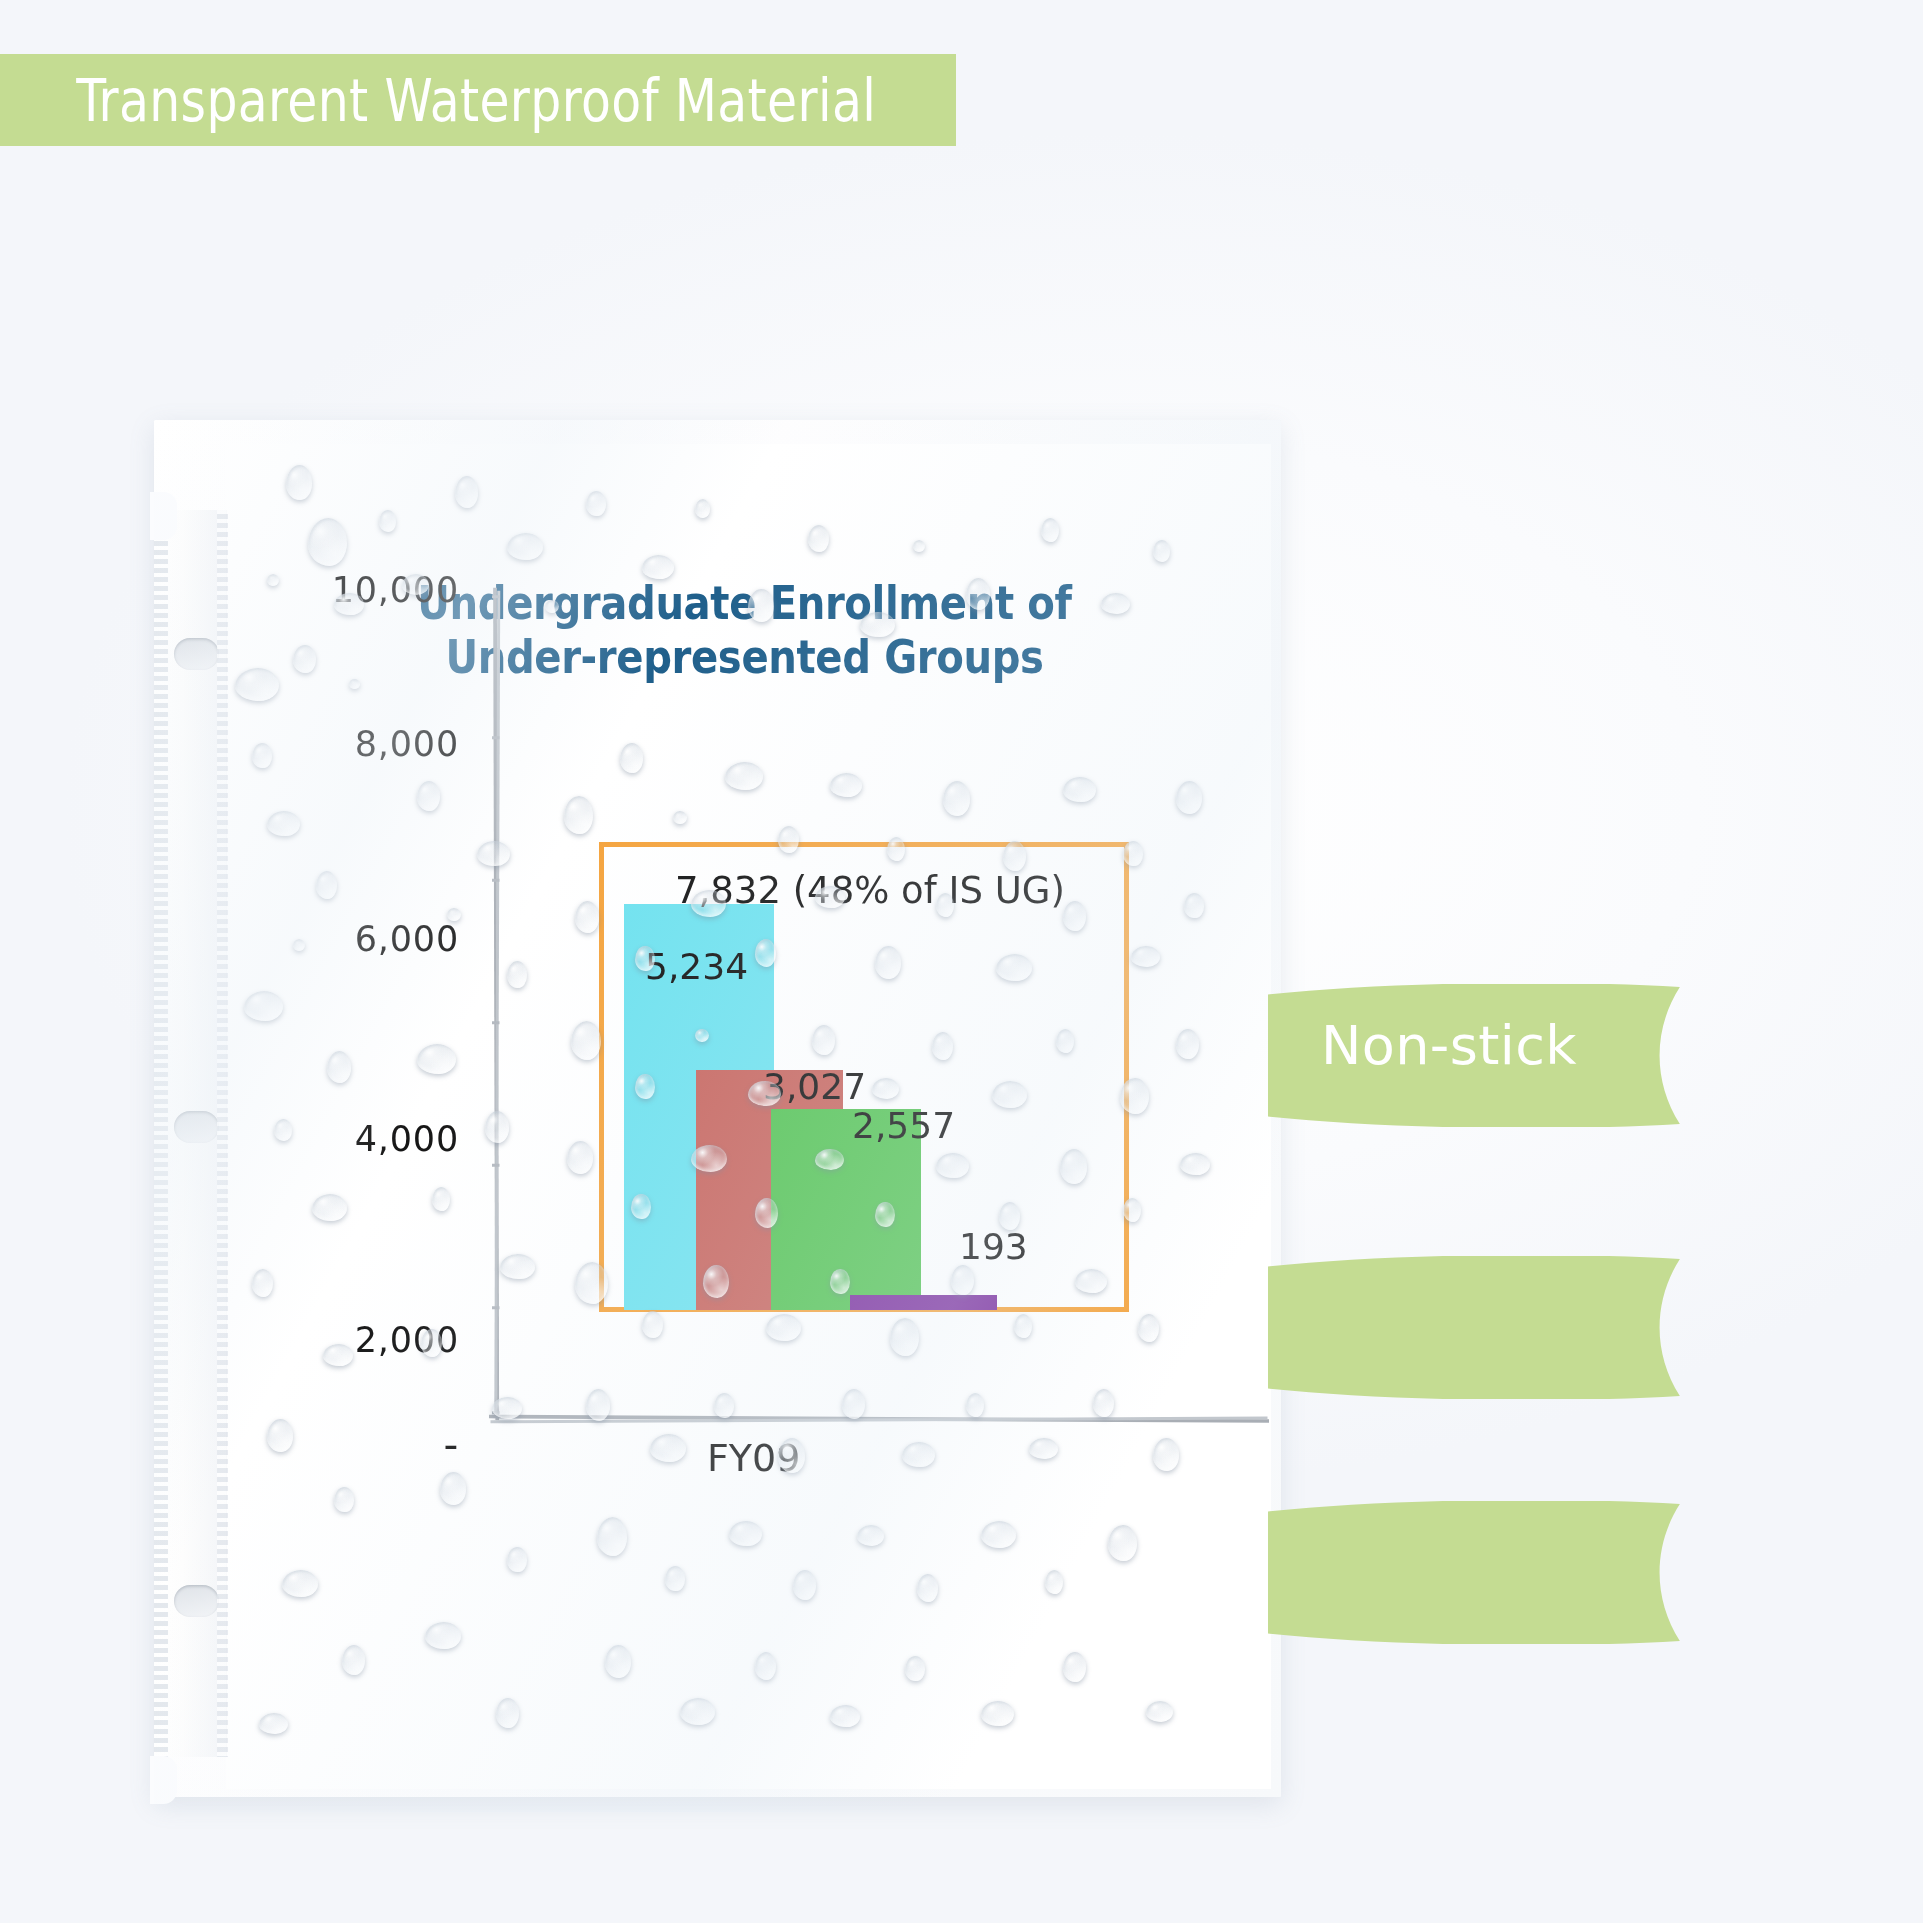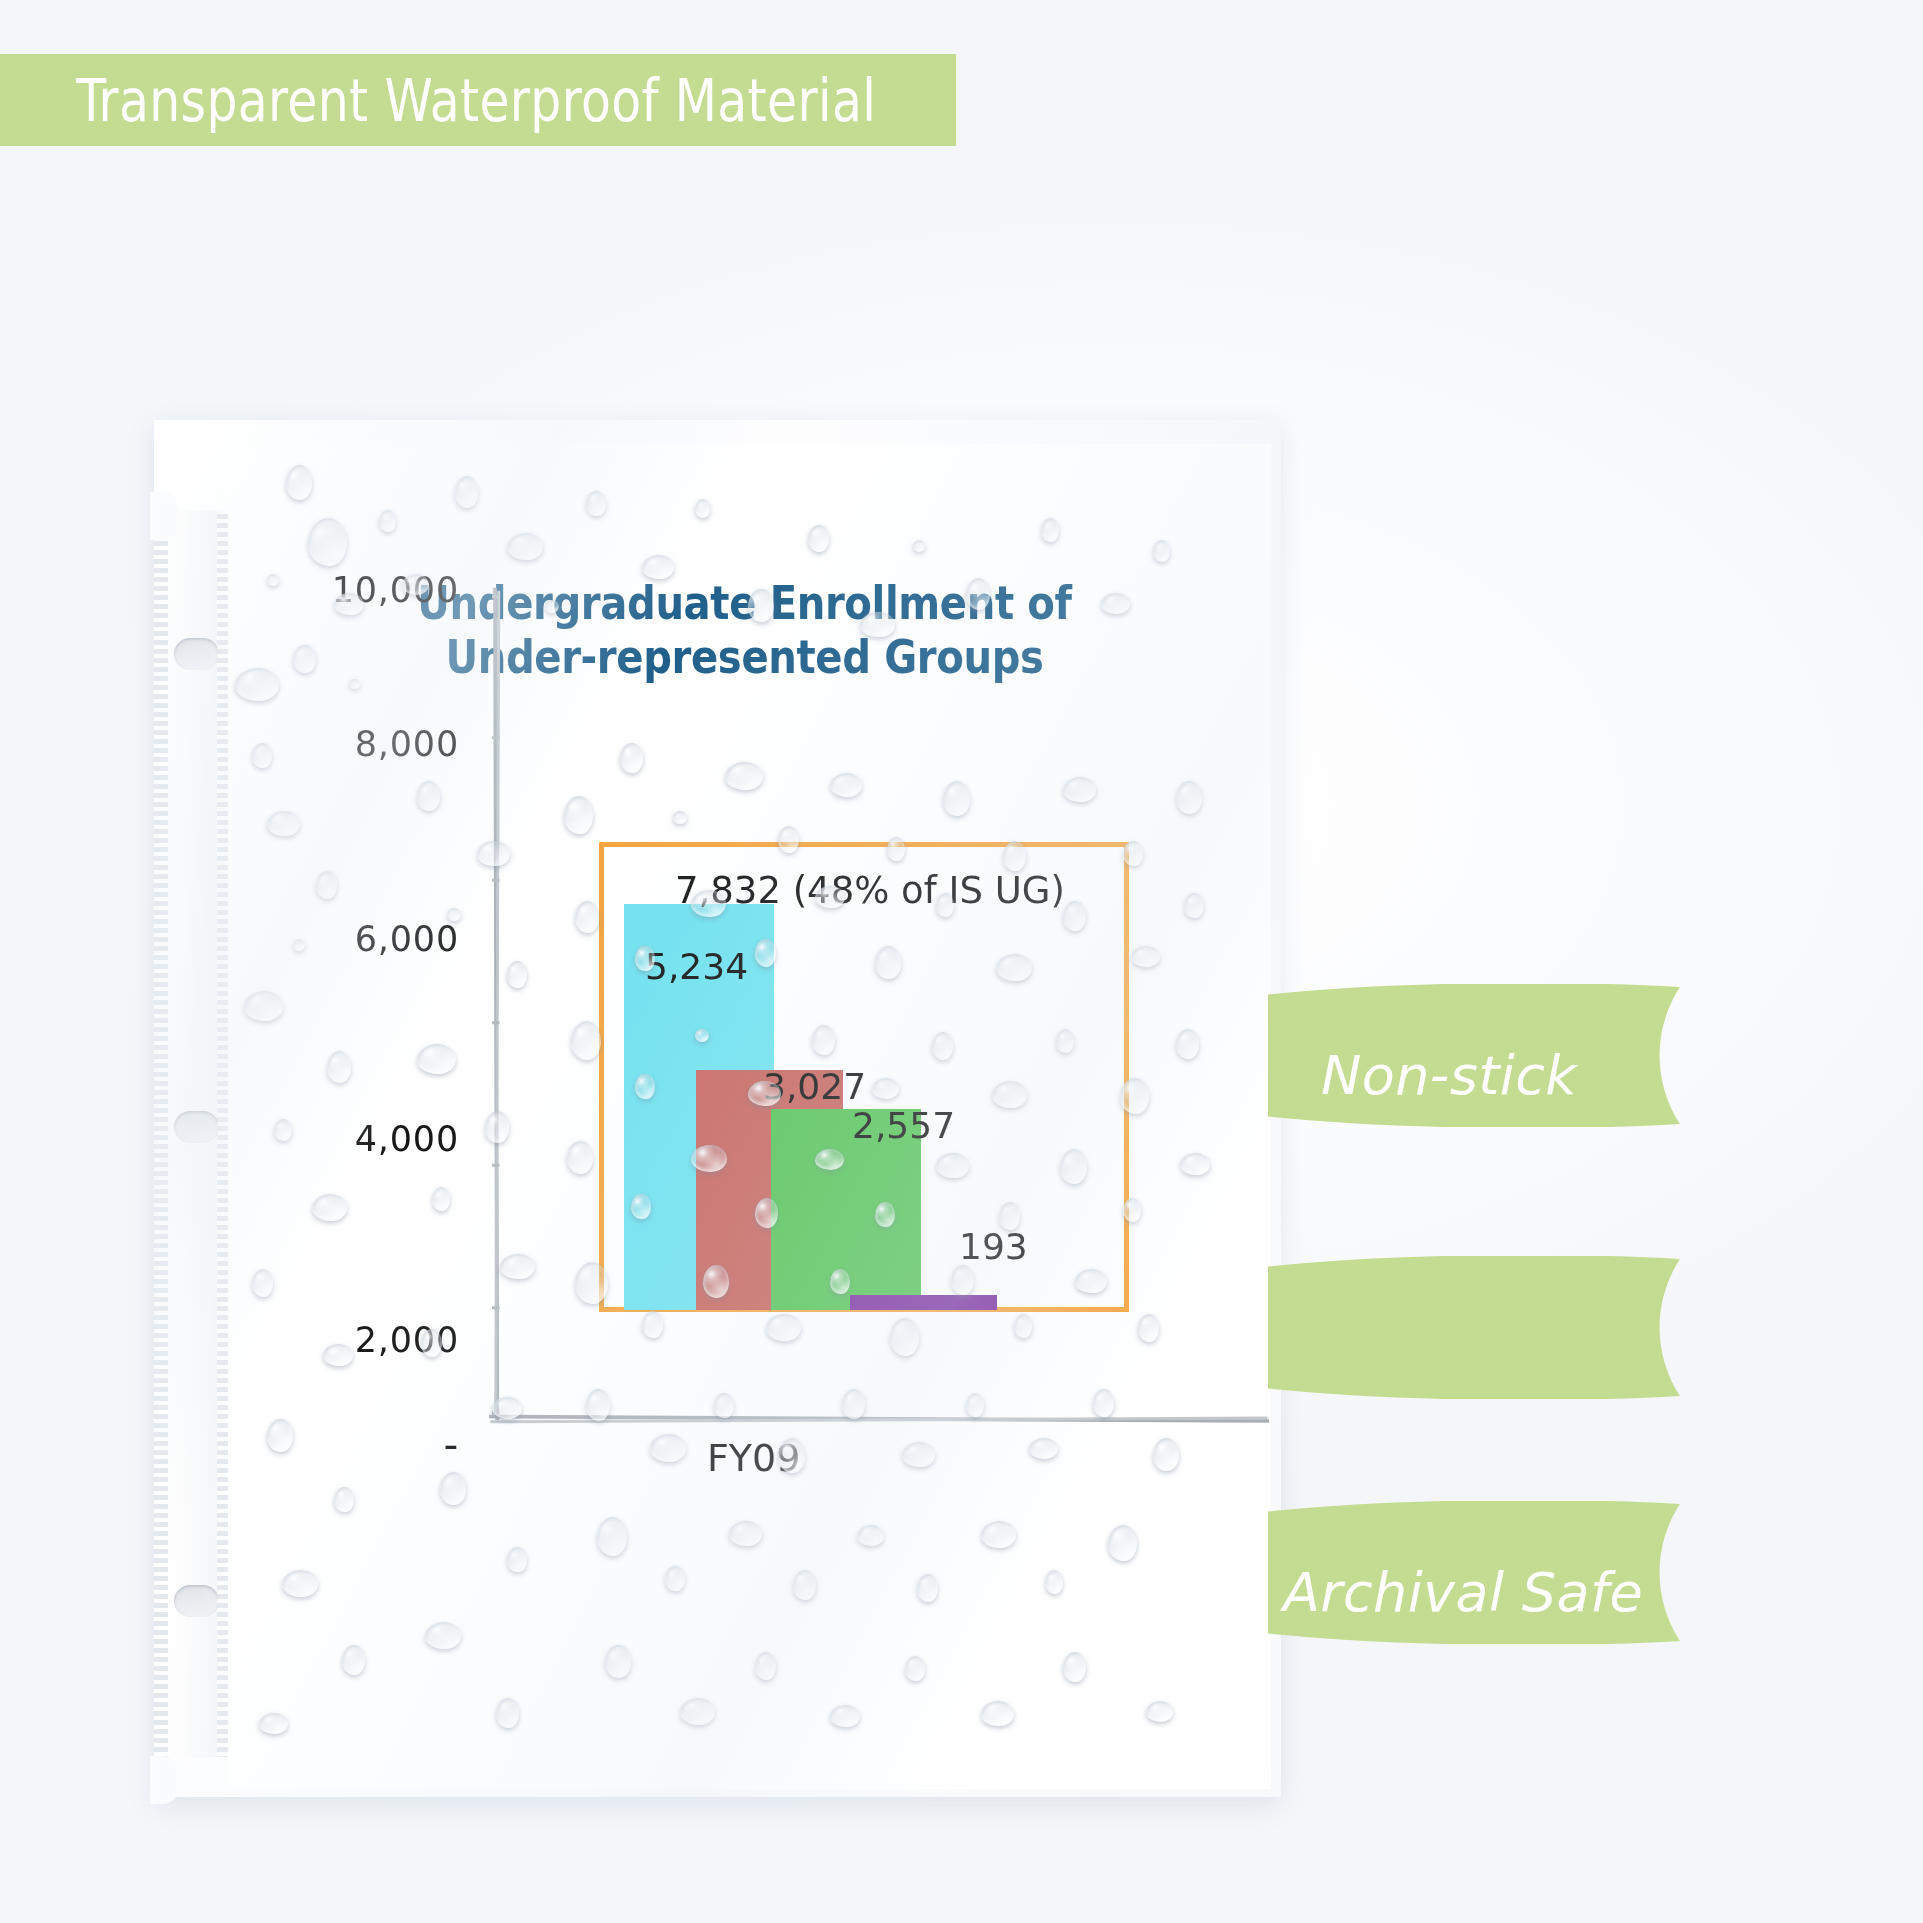--- a/index.html
+++ b/index.html
@@ -156,21 +156,21 @@
     box-shadow:
       0 2.3px 5.3px rgba(110,125,145,.40),
       inset 0 -2.3px 4.5px rgba(255,255,255,.75),
       inset 1.5px 1.5px 3px rgba(160,175,190,.35);
   }
   .droplet.sm{border-radius:50%;}
 
   
   .ribbon{
     position:absolute;width:481px;height:123px;
-    display:flex;align-items:flex-end;font-style:italic;
+    display:flex;align-items:center;
   }
   .ribbon-shape{
     position:absolute;left:0;top:0;width:481px;height:143px;
   }
   .ribbon-text{
     position:relative;z-index:2;color:#ffffff;font-size:54px;
     font-family:"DejaVu Sans","Liberation Sans",sans-serif;
     padding-left:53px;white-space:nowrap;letter-spacing:0.4px;
   }
   #ribbon-nonstick{left:1268px;top:984px;}
@@ -410,15 +410,14 @@
 <div class="ribbon" id="ribbon-acidfree">
   <svg class="ribbon-shape" viewBox="0 0 640 190" preserveAspectRatio="none">
     <path d="M0 14 C150 -2 380 -6 548 4 C512 60 512 130 548 186 C380 196 150 192 0 176 Z" fill="#c4dc92"></path>
   </svg>
 </div>
 
 <div class="ribbon" id="ribbon-archival">
   <svg class="ribbon-shape" viewBox="0 0 640 190" preserveAspectRatio="none">
     <path d="M0 14 C150 -2 380 -6 548 4 C512 60 512 130 548 186 C380 196 150 192 0 176 Z" fill="#c4dc92"></path>
   </svg>
-  <div class="ribbon-text">Archival Safe</div>
 </div>
 
 
 </body></html>

